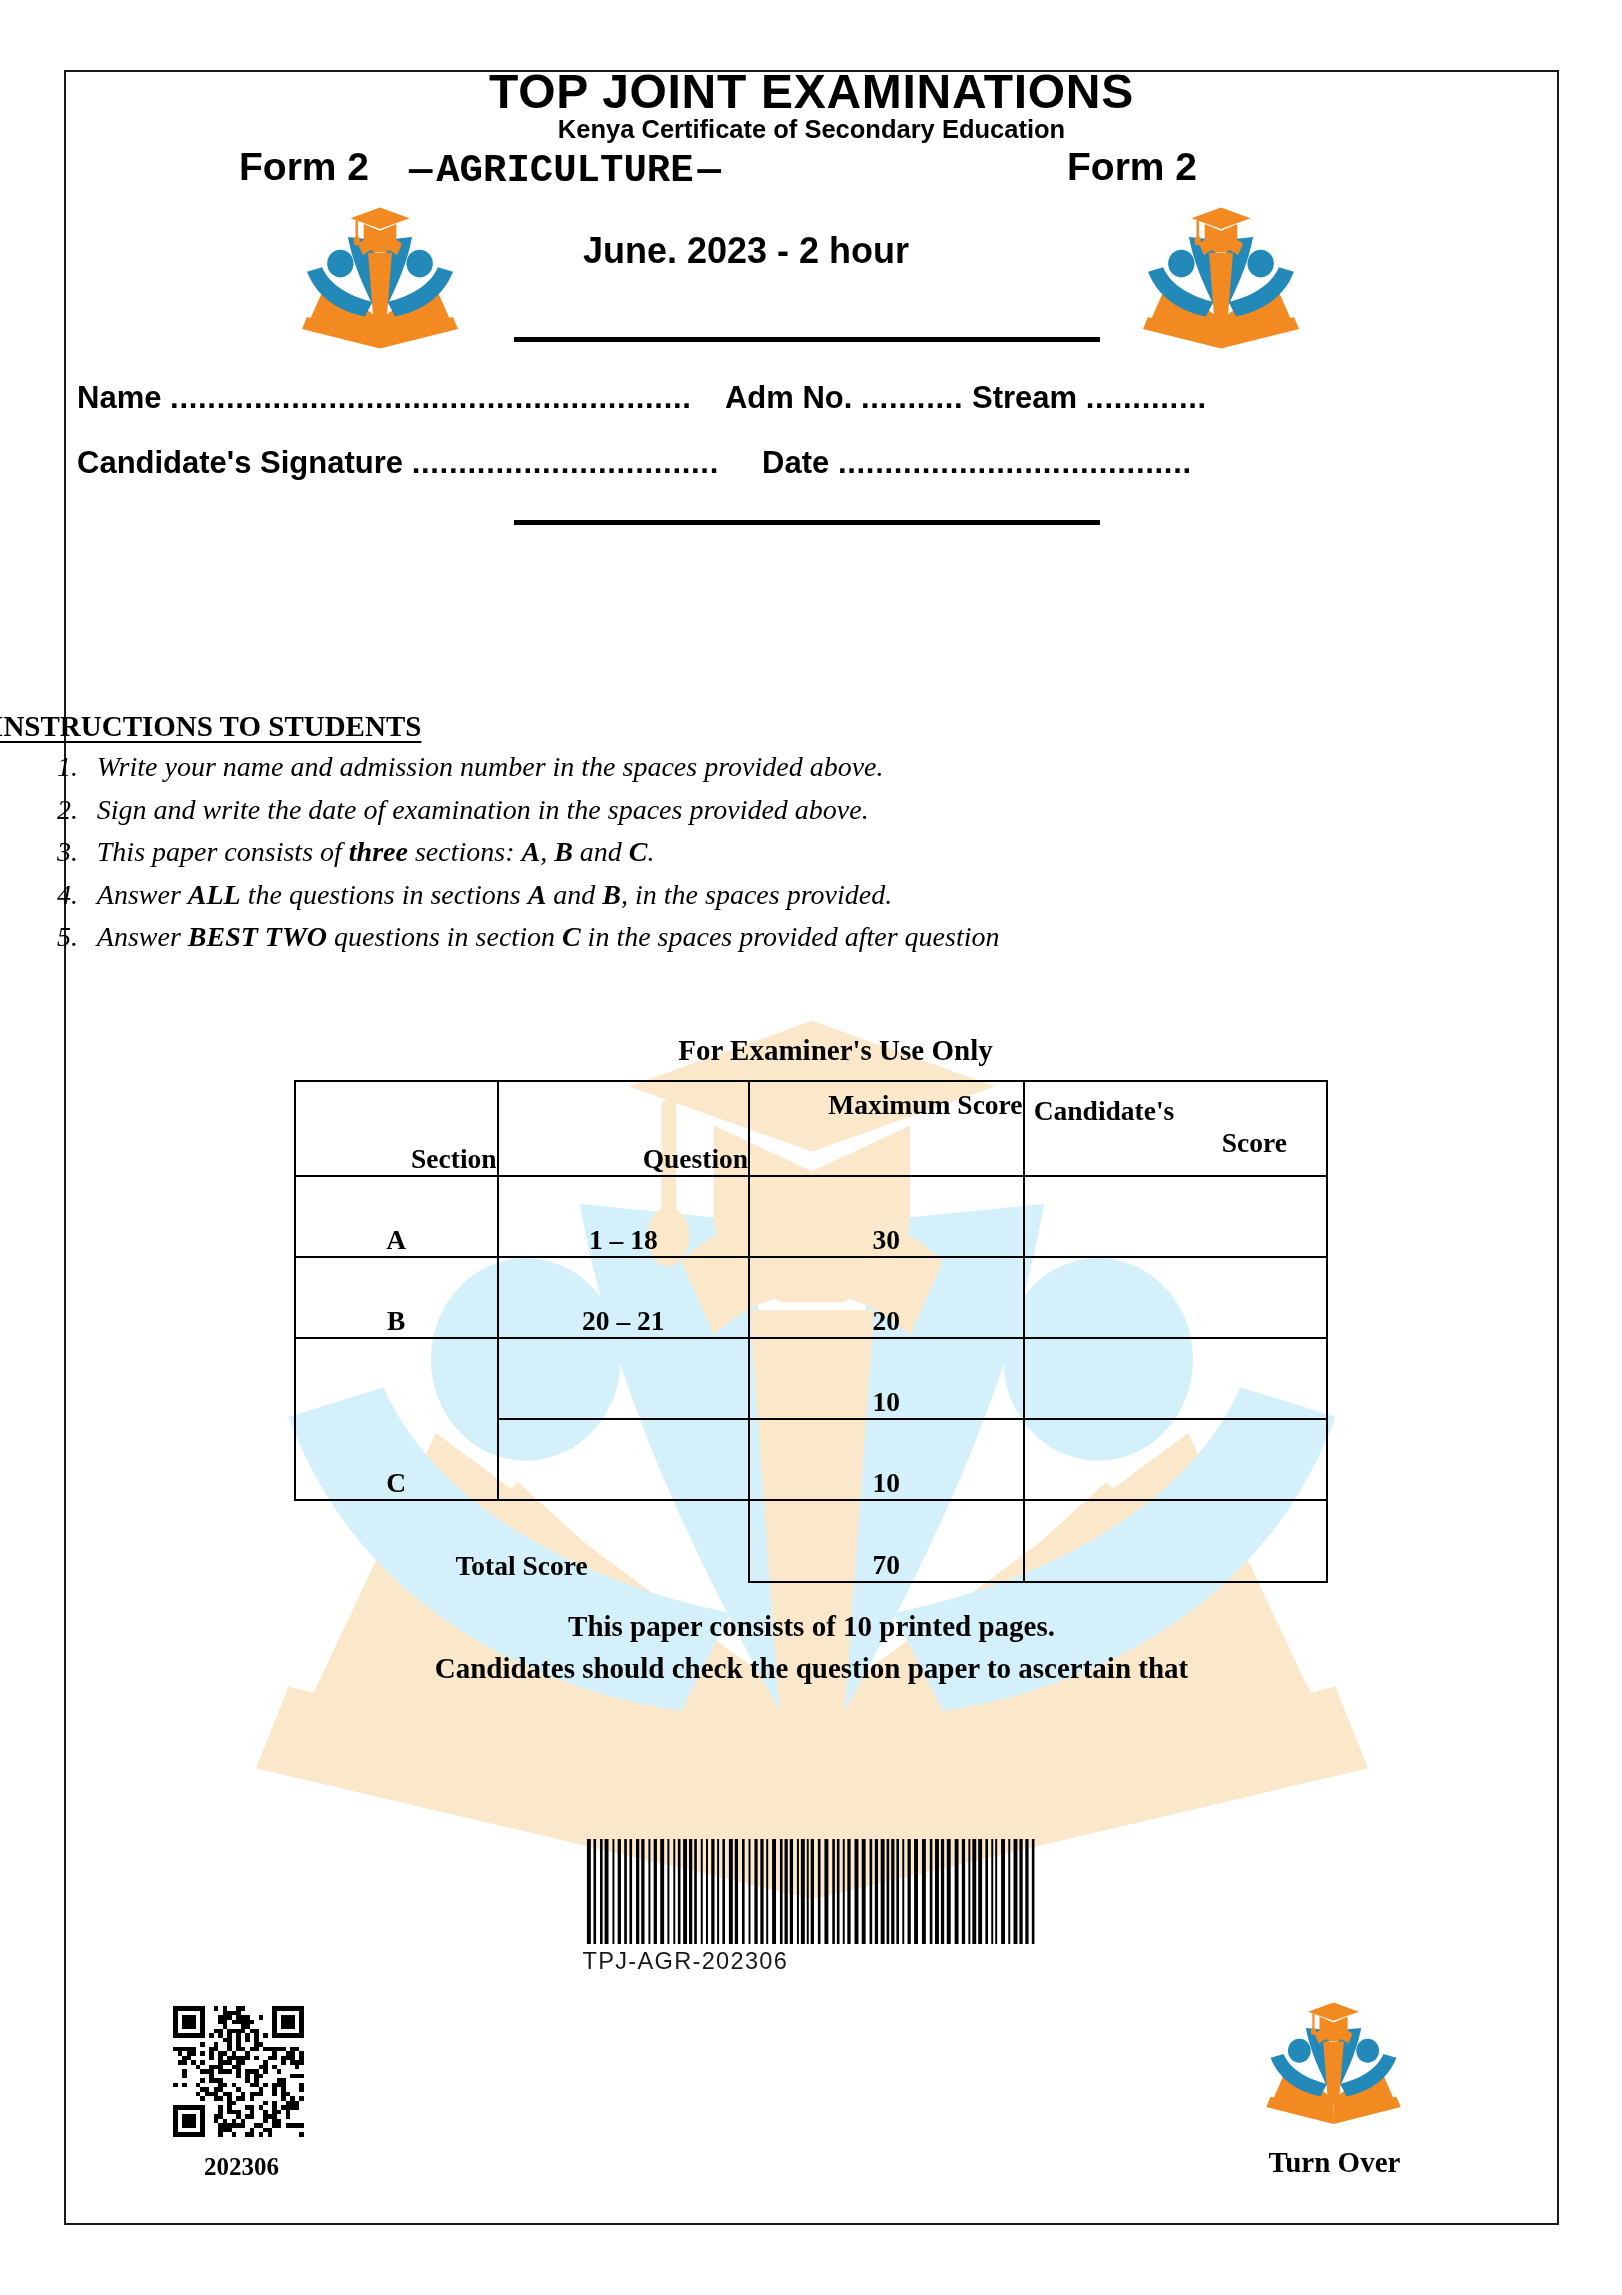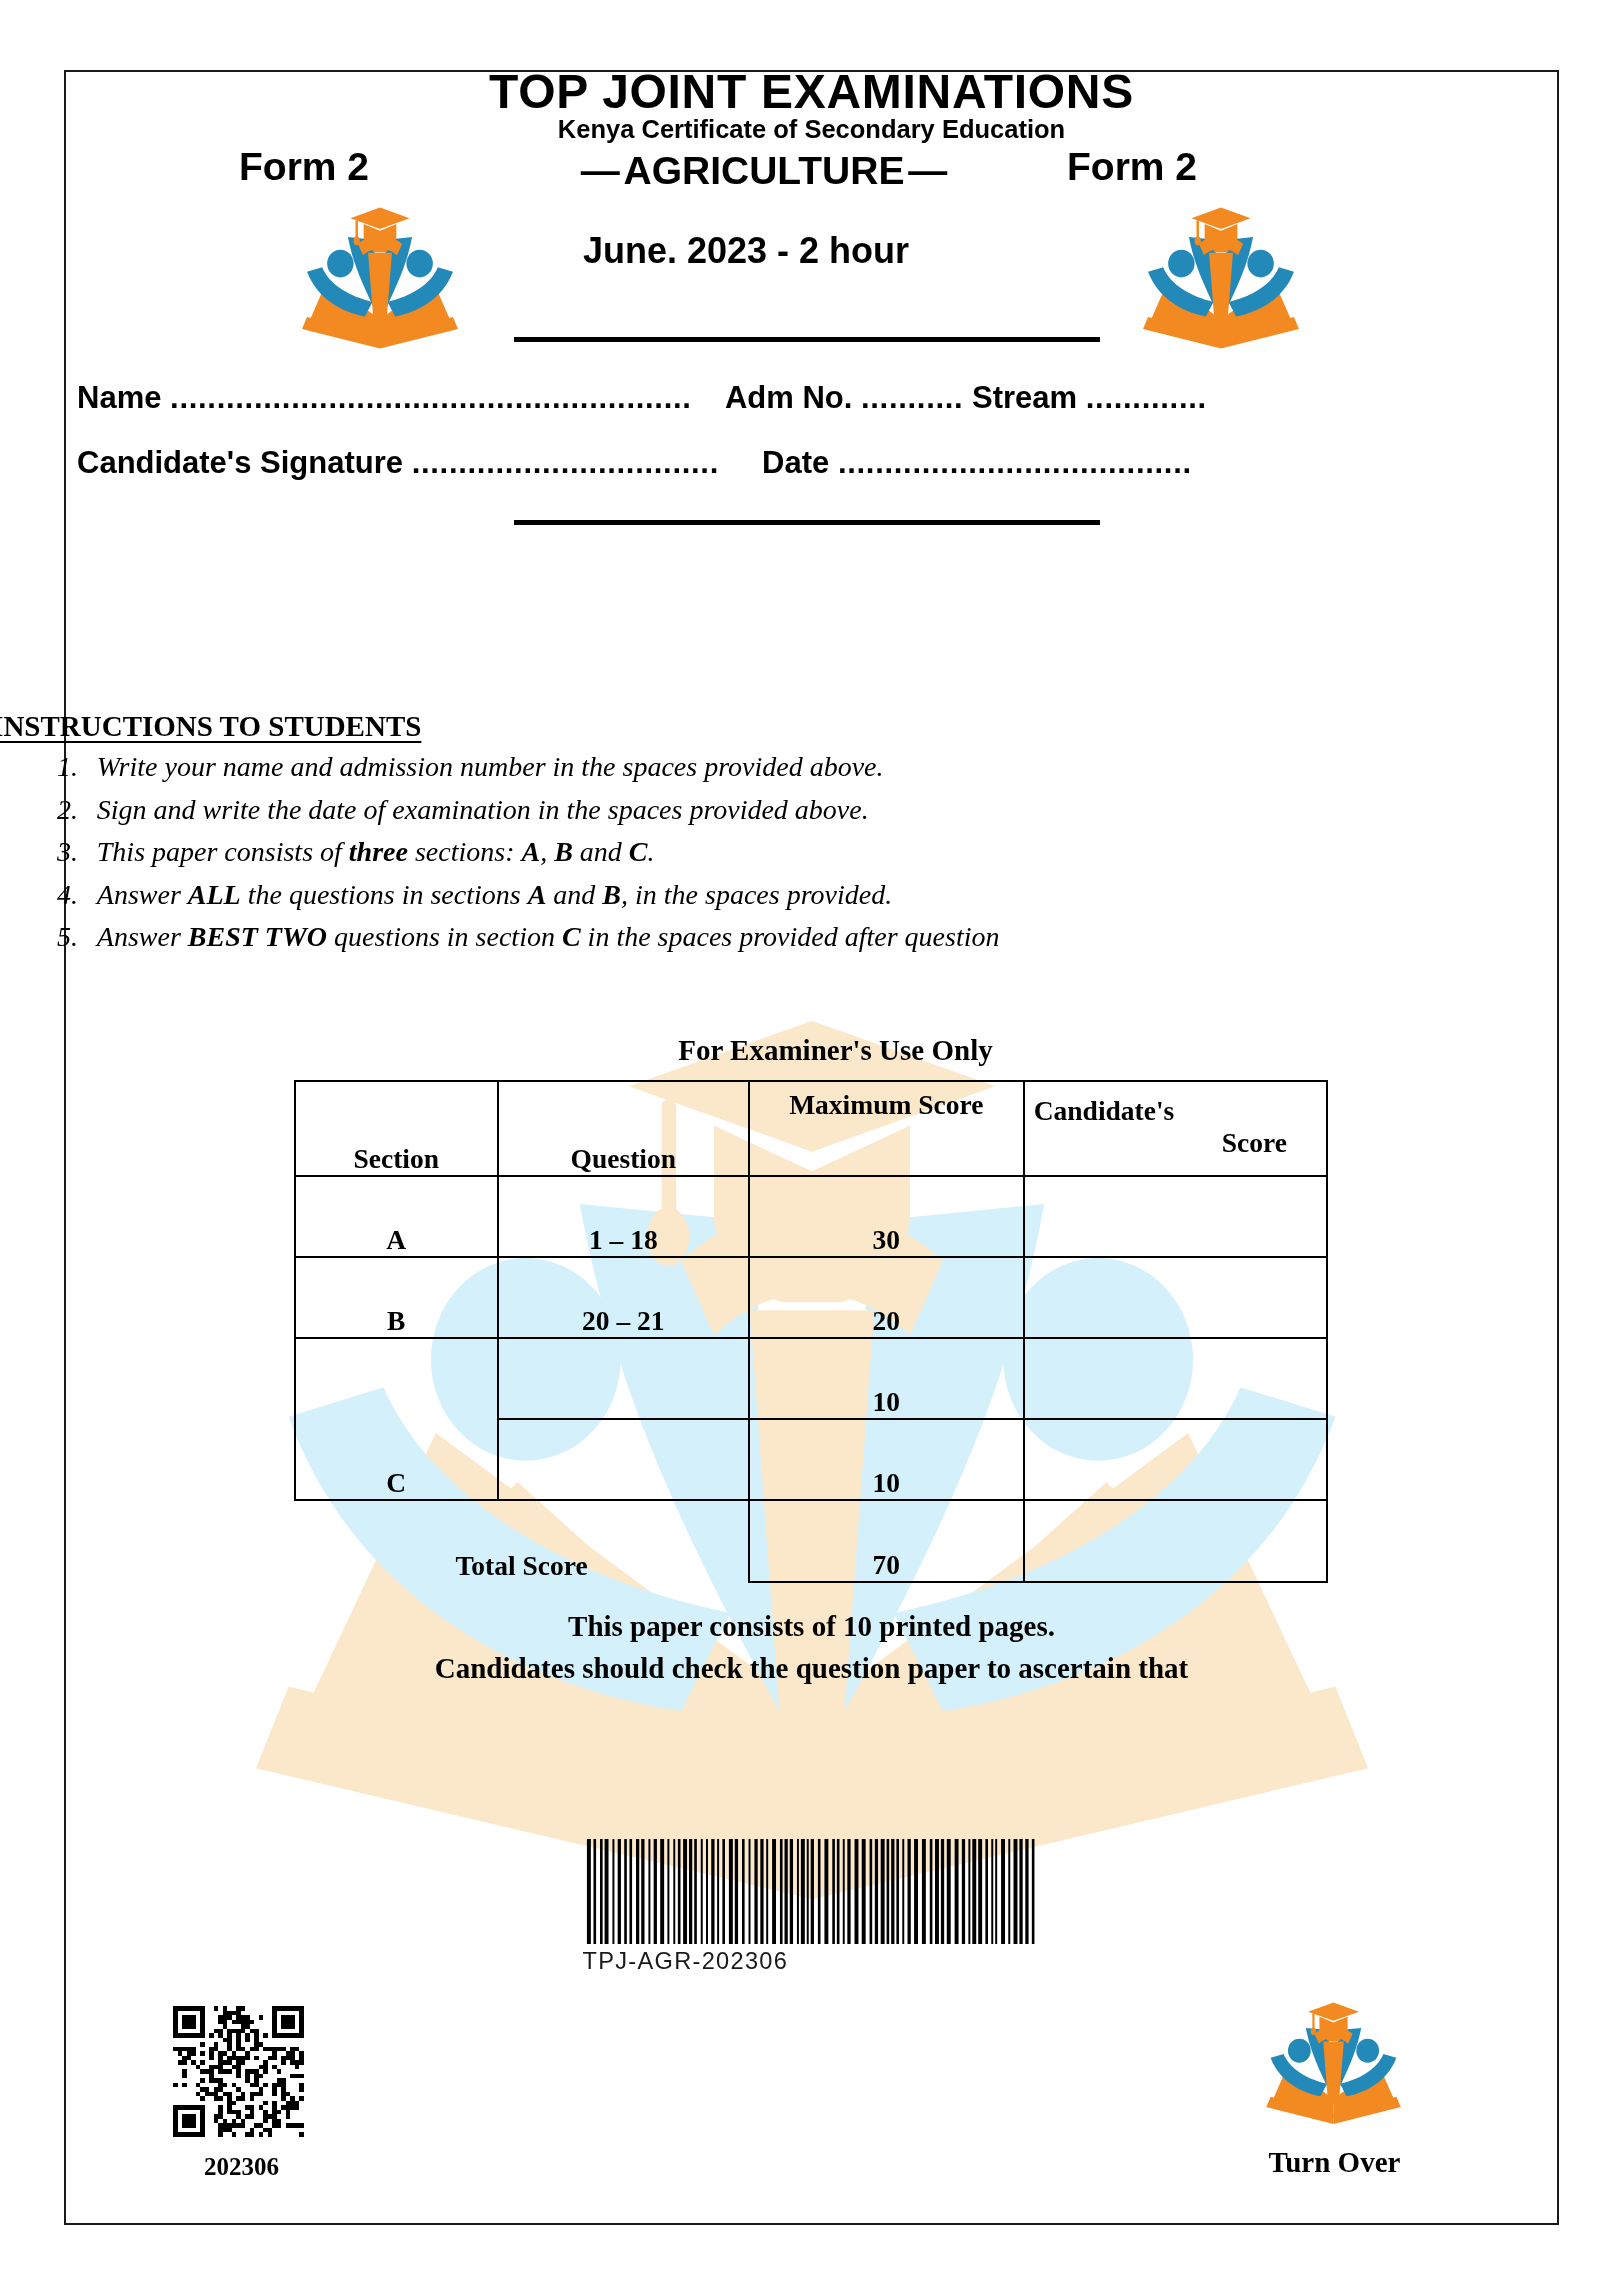--- a/index.html
+++ b/index.html
@@ -87,27 +87,26 @@
     top: 145px;
     width: 216px;
     text-align: center;
     font-size: 39px;
     font-weight: 700;
     font-family: "Liberation Sans", "DejaVu Sans", sans-serif;
   }
 
   .subject-line {
     position: absolute;
-    left: 437px;
+    left: 405px;
     width: 654px;
     top: 149px;
-    text-align: center;
     font-size: 39px;
     font-weight: 700;
-    font-family: Liberation Sans, sans-serif;
+    font-family: Liberation Mono, monospace;
     white-space: nowrap;
   }
   .subject-line .dash {
     font-weight: 900;
     display: inline-block;
     padding: 0 3.9px;
   }
 
   .exam-date {
     position: absolute;
@@ -209,21 +208,21 @@
     border: 2px solid #000;
     padding: 0;
     background: transparent;
   }
   .col-section   { width: 203px; }
   .col-question  { width: 252px; }
   .col-max       { width: 275px; }
   .col-cand      { width: 304px; }
 
   .cell-c  { text-align: center; vertical-align: bottom; padding-bottom: 9.2px; }
-  .cell-hd { text-align: center; vertical-align: bottom; padding-bottom: 9.2px; height: 77px; }
+  .cell-hd { text-align: right; vertical-align: bottom; padding-bottom: 9.2px; height: 77px; }
   .cell-left-lab { text-align: left; vertical-align: bottom; padding-left: 19.6px; padding-bottom: 9.2px; }
 
   .row-h td   { height: 77px; }
   .row-ab td  { height: 79px; }
   .row-c  td  { height: 79px; }
   .row-tot td { height: 80px; }
 
   .no-border { border: none !important; }
   .cand-hd-inner { display: block; text-align: left; padding-left: 9.2px; }
   .cand-hd-inner2 { display: block; text-align: right; padding-right: 39px; }

